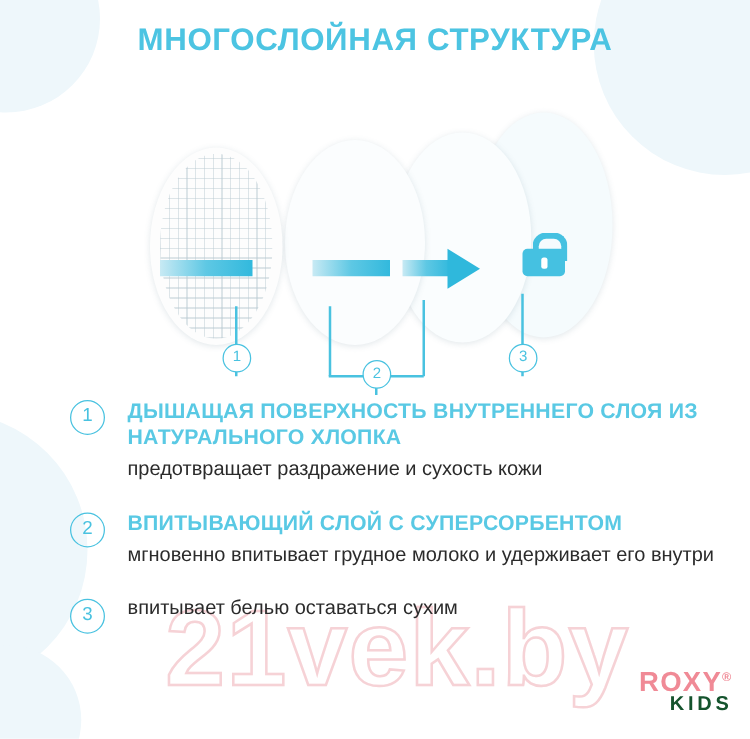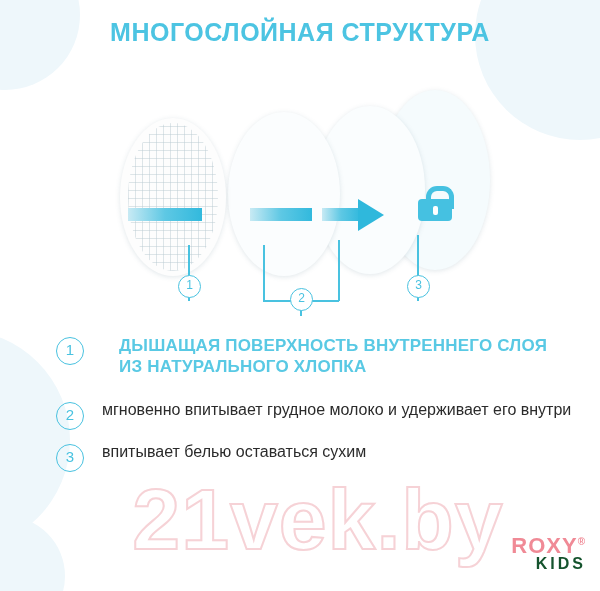--- a/index.html
+++ b/index.html
@@ -87,21 +87,21 @@
   }
 
   
   .legend{position:absolute;left:56px;top:318px;width:520px;}
   .item{position:relative;margin-bottom:22px;padding-left:46px;}
   .item .num{
     position:absolute;left:0;top:2px;width:26px;height:26px;border-radius:50%;
     border:1.5px solid #49c2e0;color:#49c2e0;font-size:15px;line-height:24px;text-align:center;
   }
   .item h3{
-    margin:17px;font-size:17px;font-weight:bold;color:#59c9e4;letter-spacing:.2px;line-height:1.25;
+    margin:0;font-size:17px;font-weight:bold;color:#59c9e4;letter-spacing:.2px;line-height:1.25;
   }
   .item p{
     margin:5px 0 0;font-size:16px;color:#2b2b2b;line-height:1.3;
   }
 
   
   .logo{position:absolute;right:14px;bottom:18px;text-align:right;margin-left:34px;}
   .logo .roxy{font-size:22px;font-weight:bold;color:#f08a96;letter-spacing:1px;}
   .logo .reg{font-size:10px;vertical-align:super;color:#f08a96;}
   .logo .kids{font-size:16px;font-weight:bold;color:#14532d;letter-spacing:3px;margin-top:-4px;}
@@ -156,24 +156,26 @@
     <div class="bubble" style="left:407px;top:215px;">3</div>
   </div>
 
   <div class="watermark">21vek.by</div>
 
   <div class="legend">
 
     <div class="item">
       <div class="num">1</div>
       <h3>ДЫШАЩАЯ ПОВЕРХНОСТЬ ВНУТРЕННЕГО СЛОЯ ИЗ НАТУРАЛЬНОГО ХЛОПКА</h3>
+      <p>предотвращает раздражение и сухость кожи</p>
     </div>
 
     <div class="item">
       <div class="num">2</div>
+      <h3>ВПИТЫВАЮЩИЙ СЛОЙ С СУПЕРСОРБЕНТОМ</h3>
       <p>мгновенно впитывает грудное молоко и удерживает его внутри</p>
     </div>
 
     <div class="item">
       <div class="num">3</div>
       <p>впитывает белью оставаться сухим</p>
     </div>
 
   </div>
 

